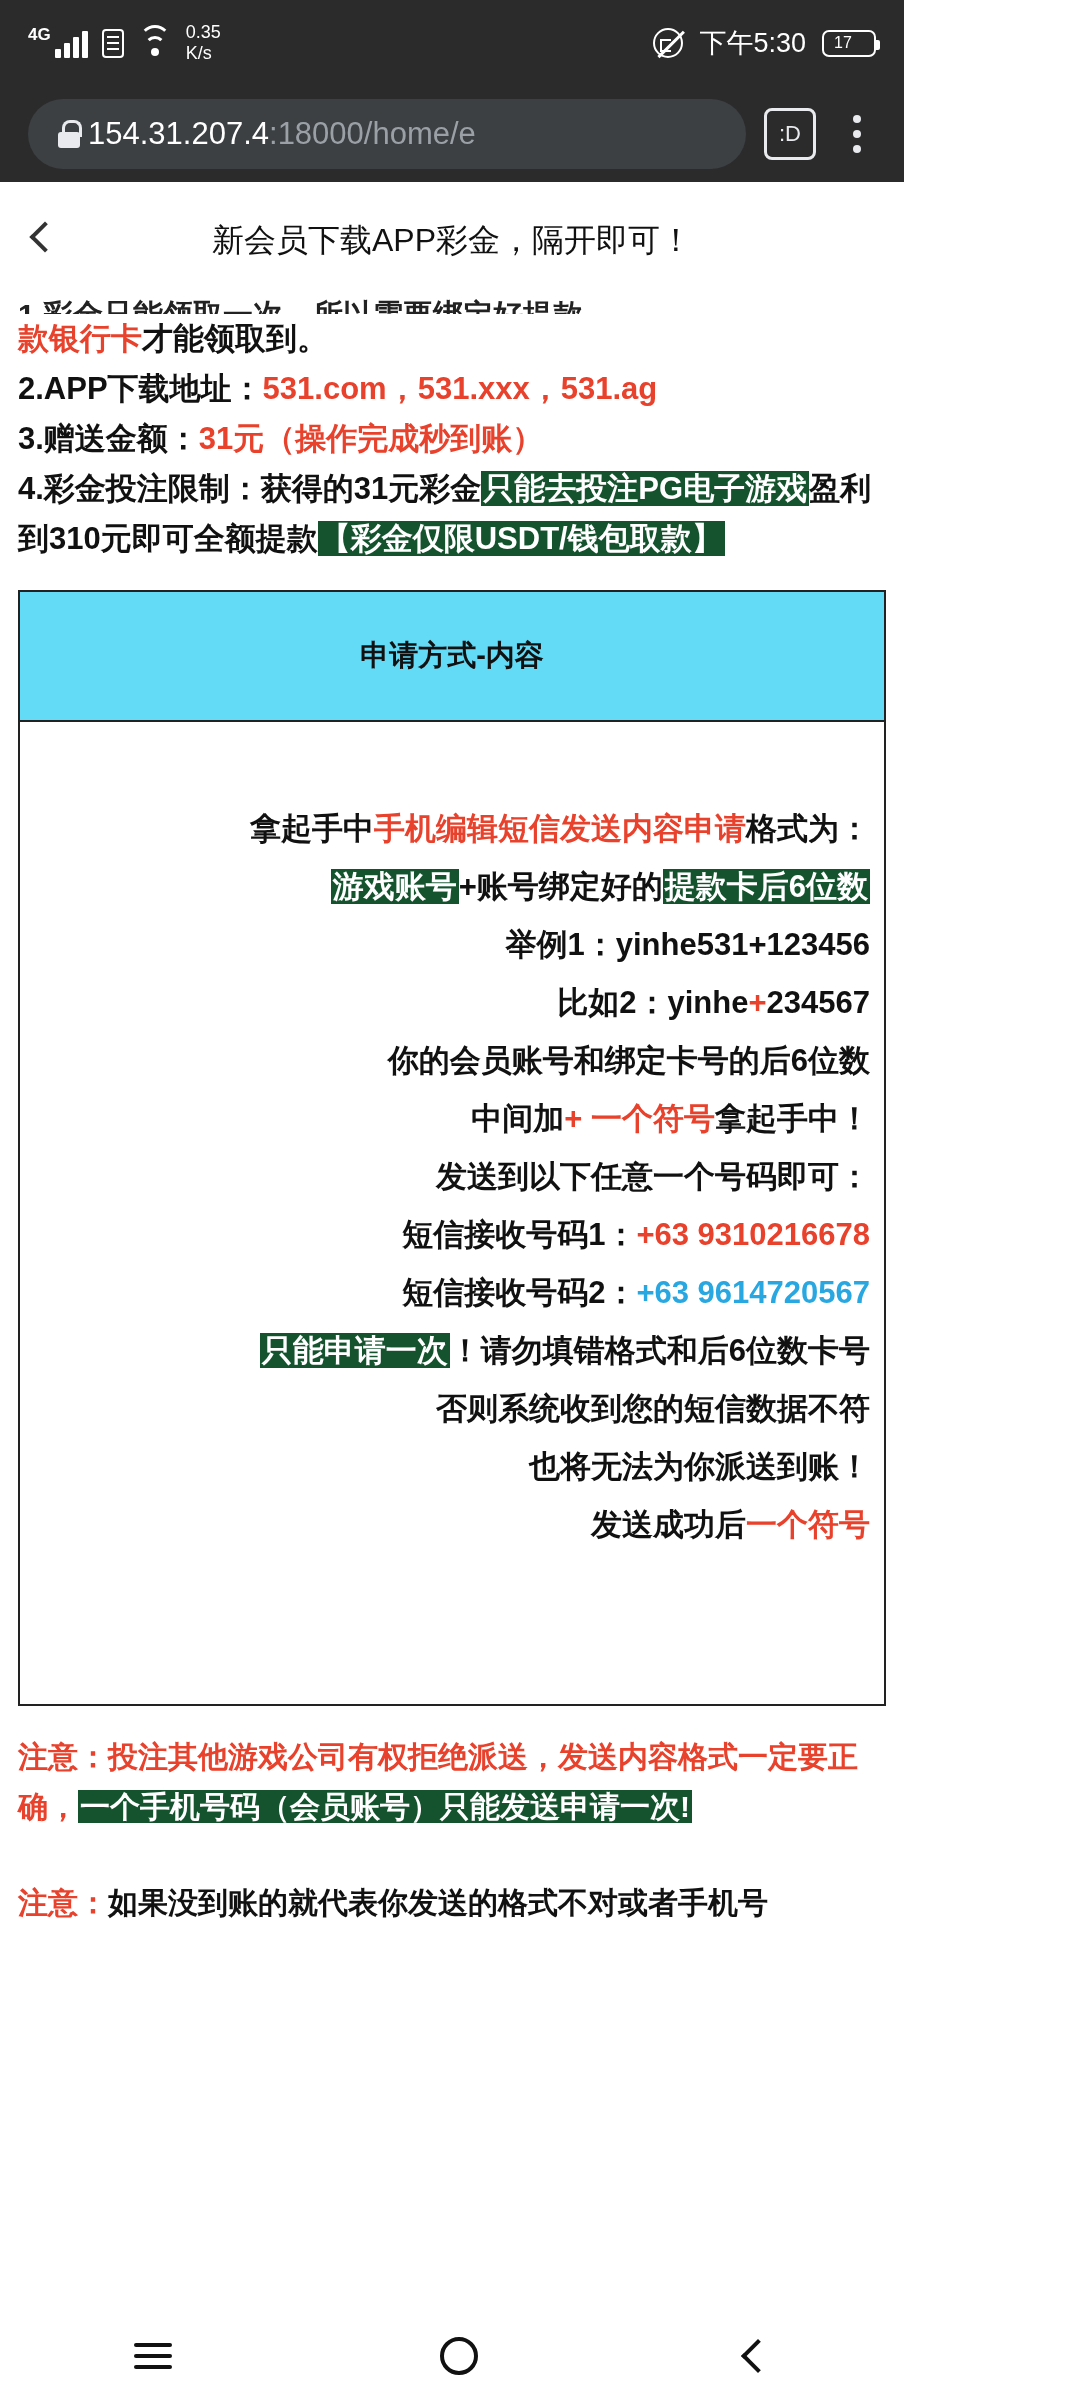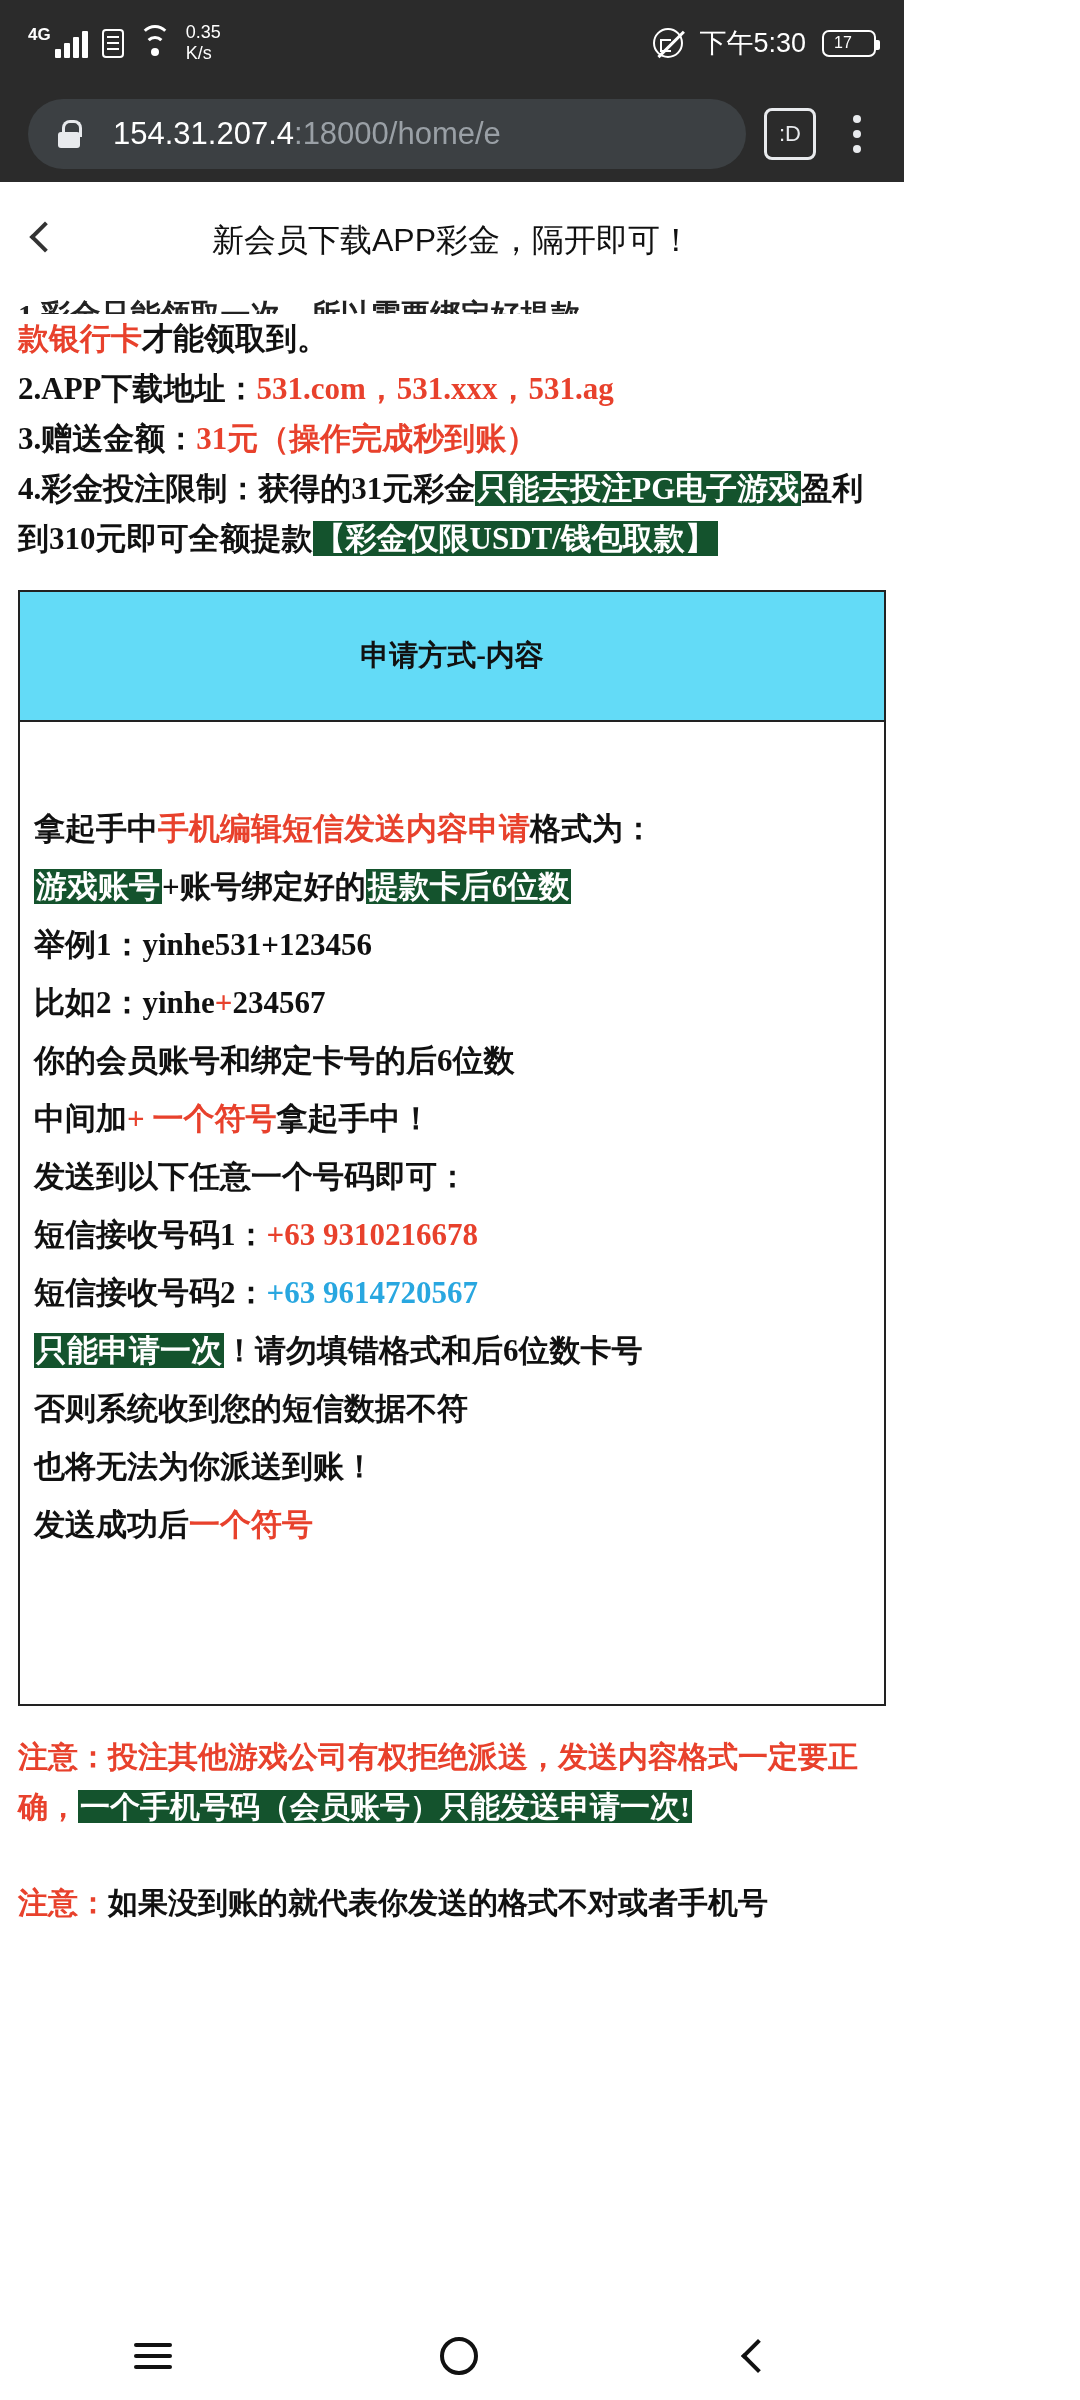--- a/index.html
+++ b/index.html
@@ -95,21 +95,21 @@
     gap: 18px;
     flex: 0 0 auto;
   }
   .urlbar {
     flex: 1 1 auto;
     height: 70px;
     background: #3c4043;
     border-radius: 36px;
     display: flex; align-items: center;
     padding: 0 30px;
-    gap: 33px;
+    gap: 8px;
     overflow: hidden;
     text-align: center;
   }
   .lock-icon { width: 22px; height: 28px; position: relative; flex: 0 0 auto; }
   .lock-icon::before {
     content: ""; position: absolute; left: 0; bottom: 0;
     width: 22px; height: 16px; background: #e8eaed; border-radius: 3px;
   }
   .lock-icon::after {
     content: ""; position: absolute; left: 4px; top: 0;
@@ -154,21 +154,20 @@
     padding-right: 90px;
   }
 
   
   .content {
     flex: 1 1 auto;
     overflow: hidden;
     position: relative;
     padding: 0 18px;
     background: #fff;
-    font-family: Liberation Serif, serif;
   }
   .hl { background: #14532d; color: #ffffff; padding: 0 2px; }
   .red { color: #e8412c; }
   .blue { color: #29a7e0; }
   .b { font-weight: bold; }
 
   .clip-top {
     font-size: 30px; line-height: 46px; color: #222;
     font-weight: bold;
     white-space: nowrap; overflow: hidden;
@@ -185,21 +184,21 @@
   }
   .box-head {
     background: #63dbf7;
     border-bottom: 2px solid #222;
     text-align: center;
     font-size: 29px; font-weight: bold; color: #111;
     padding: 44px 0;
   }
   .box-body {
     padding: 78px 14px 150px;
-    text-align: left;
+    text-align: right;
   }
   .box-body p {
     font-size: 31px; line-height: 58px; color: #111; font-weight: bold;
   }
   .note {
     font-size: 30px; line-height: 50px; font-weight: bold; color: #e8412c;
     margin-top: 26px;
   }
   .note2 { margin-top: 46px; }
 

